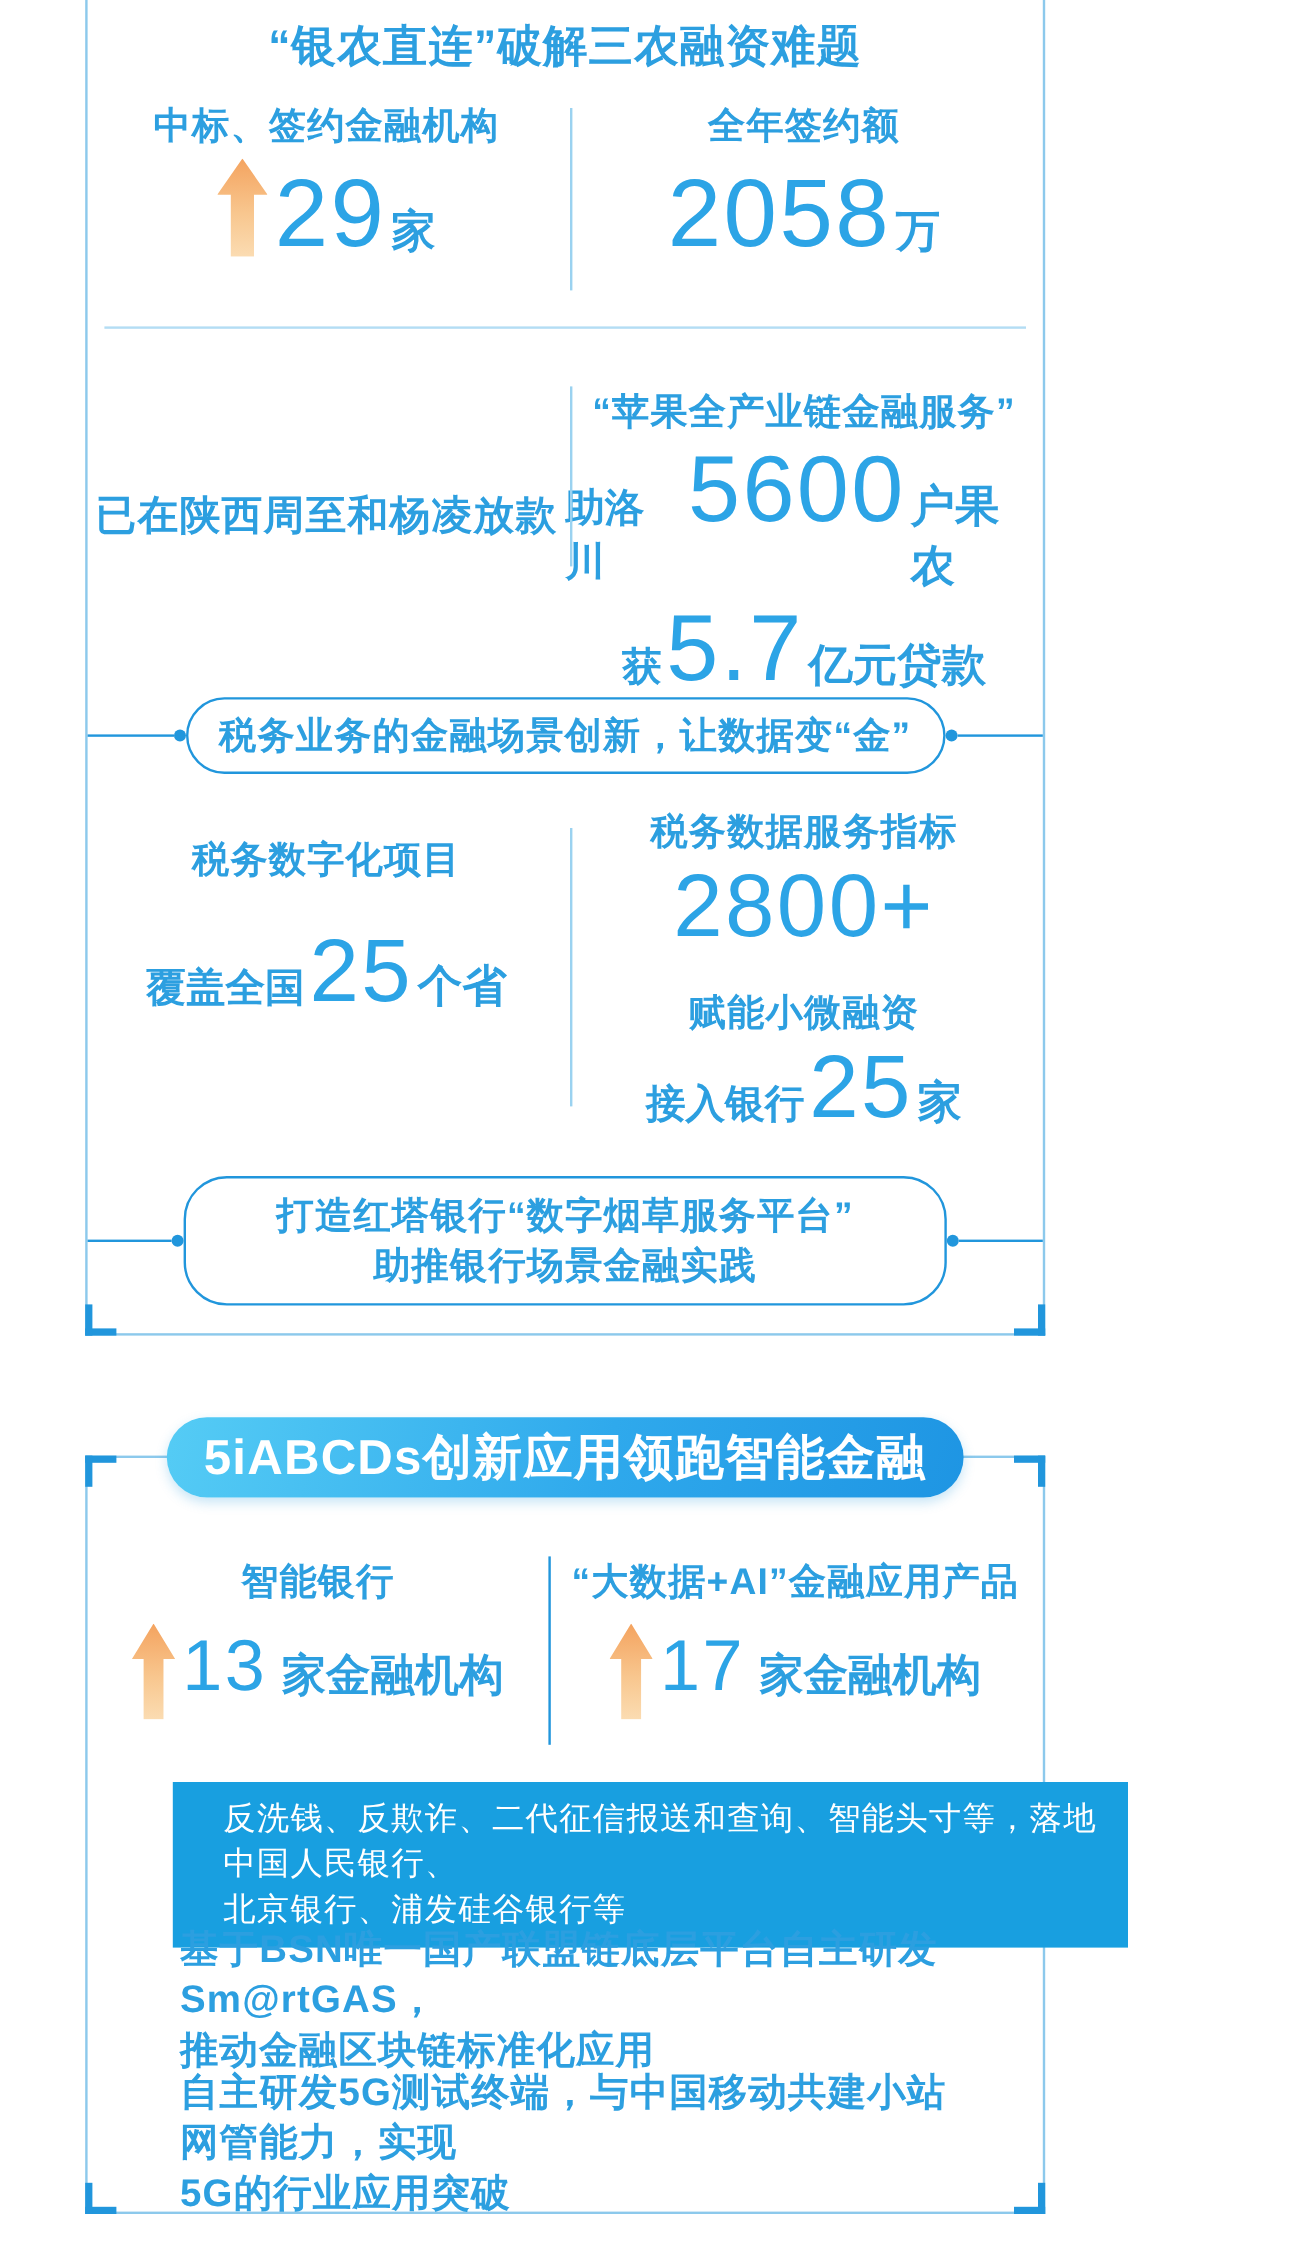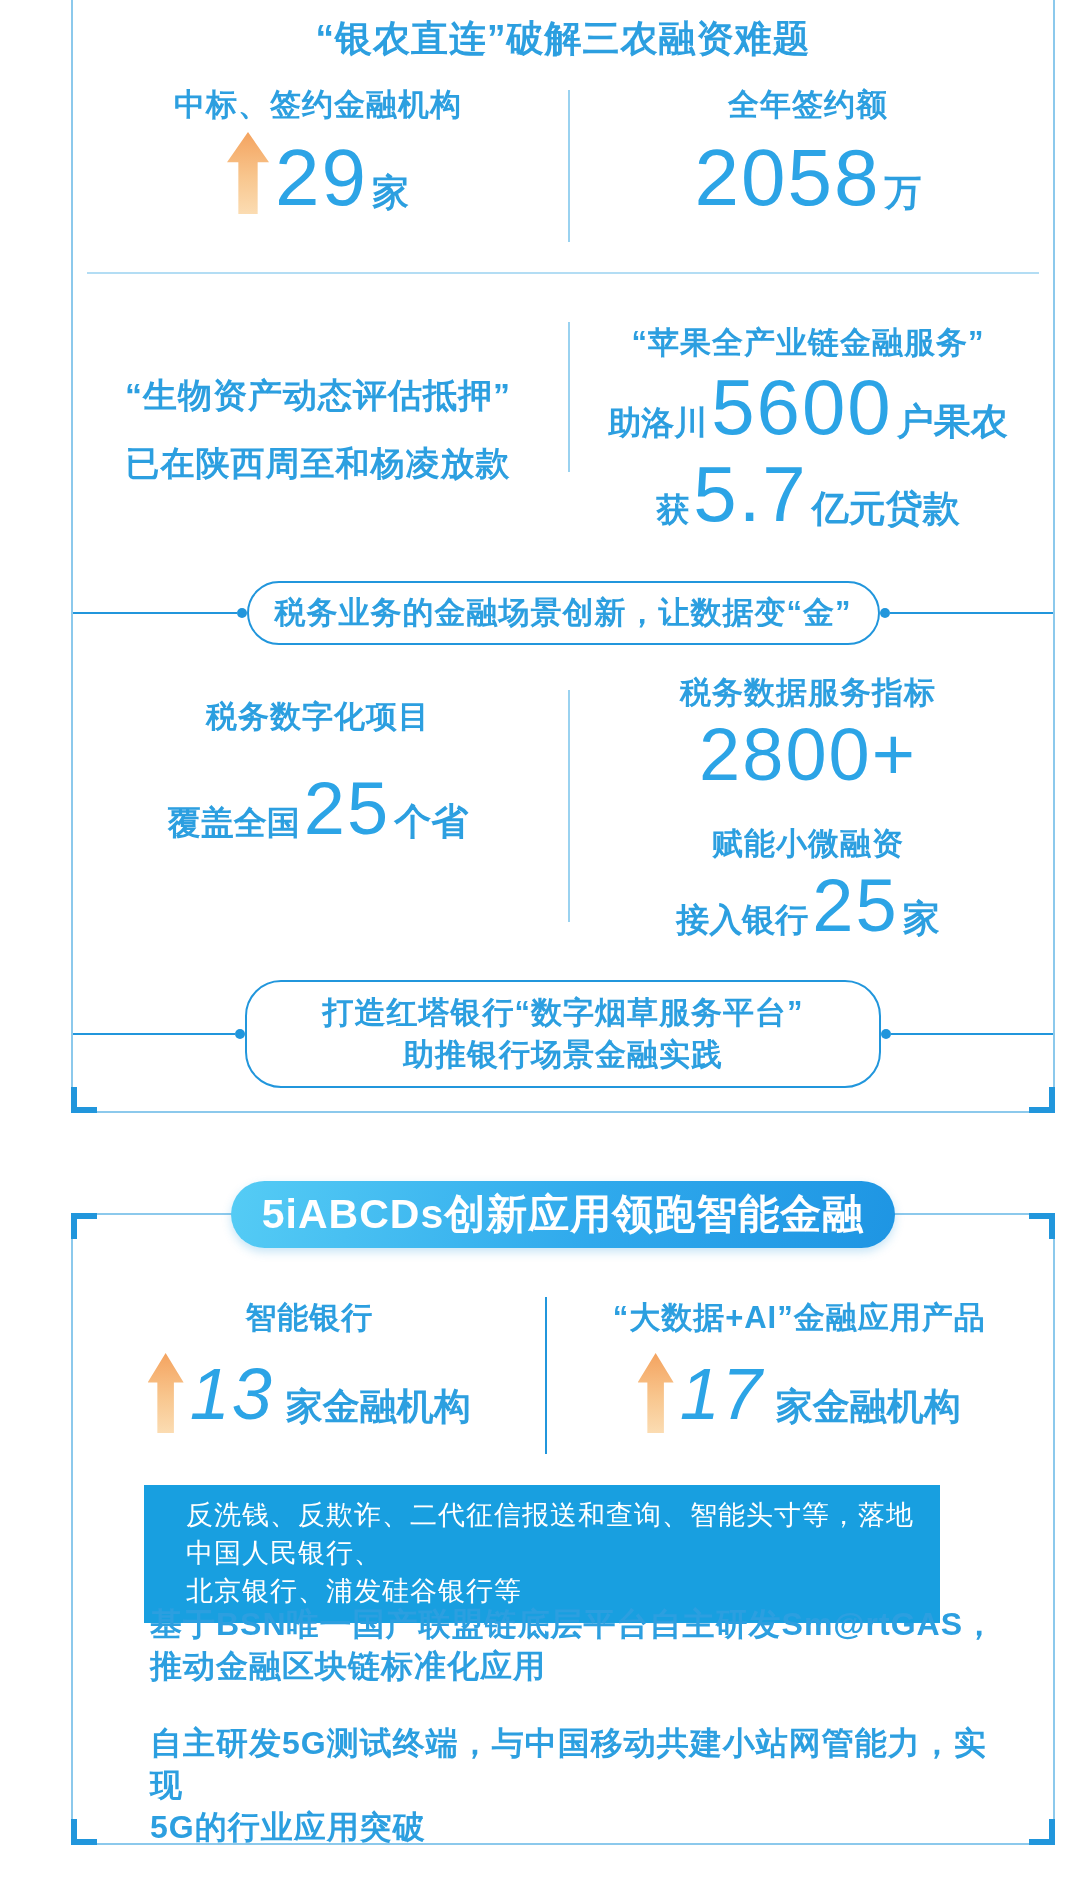--- a/index.html
+++ b/index.html
@@ -9,21 +9,21 @@
     --border-light:#8CC9EC;
     --divider-light:#9AD2F0;
     --hr-light:#B3DDF4;
     --banner:#189FE0;
   }
   *{margin:0;padding:0;box-sizing:border-box;}
   html,body{background:#ffffff;}
   body{font-family:"Liberation Sans","DejaVu Sans",sans-serif;}
   .page{position:relative;width:1080px;height:1881px;background:#ffffff;overflow:hidden;}
 
-  .card{position:absolute;left:71px;width:984px;background:#ffffff;}
+  .card{position:absolute;left:71px;width:800px;background:#ffffff;}
   .card1{top:0;height:1113px;border-left:2px solid var(--border-light);border-right:2px solid var(--border-light);border-bottom:2px solid var(--border-light);}
   .card2{top:1213px;height:632px;border:2px solid var(--border-light);}
 
   
   .corner{position:absolute;width:26px;height:26px;border-color:var(--blue-strong);border-style:solid;border-width:0;}
   .corner.bl{left:-2px;bottom:-2px;border-left-width:6px;border-bottom-width:6px;}
   .corner.br{right:-2px;bottom:-2px;border-right-width:6px;border-bottom-width:6px;}
   .corner.tl{left:-2px;top:-2px;border-left-width:6px;border-top-width:6px;}
   .corner.tr{right:-2px;top:-2px;border-right-width:6px;border-top-width:6px;}
 
@@ -79,21 +79,21 @@
   
   .c2-header{position:absolute;top:-34px;left:50%;transform:translateX(-50%);width:664px;height:67px;
     border-radius:40px;display:flex;align-items:center;justify-content:center;
     background:linear-gradient(105deg,#55CCF5 0%,#2FA9EC 55%,#1E95E3 100%);
     color:#ffffff;font-size:41px;font-weight:700;letter-spacing:1px;box-shadow:0 4px 10px rgba(33,150,220,.25);}
   .c2-row{top:82px;height:175px;}
   .c2-row .vdiv{left:48.2%;top:0;height:157px;background:var(--blue-strong);}
   .c2-row .col.left{flex:0 0 48.2%;}
   .c2-row .col.right{flex:1 1 auto;}
   .c2-row .stat-line{margin-top:14px;}
-  .c2-row .big-num{font-size:72px;font-style:italic;}
+  .c2-row .big-num{font-size:60px;}
   .c2-row .unit{font-size:37px;margin-left:12px;}
 
   .c2-banner{position:absolute;top:270px;left:71px;width:796px;background:var(--banner);color:#ffffff;
     font-size:27px;font-weight:500;line-height:38px;padding:11px 20px 13px 42px;letter-spacing:1px;}
   .para{position:absolute;left:77px;right:50px;color:var(--blue-text);font-size:32px;font-weight:600;line-height:42px;letter-spacing:1px;}
   .c2-para1{top:388px;}
   .c2-para2{top:488px;margin-top:19px;}
 </style>
 </head>
 <body>
@@ -121,21 +121,20 @@
           <span class="unit">万</span>
         </div>
       </div>
     </div>
 
     <div class="c1-hr"></div>
 
     <div class="two-col c1-row2">
       <div class="vdiv"></div>
       <div class="col bio-col">
-        <div class="bio-line">“生物资产动态评估抵押”</div>
         <div class="bio-line">已在陕西周至和杨凌放款</div>
       </div>
       <div class="col apple-col">
         <div class="apple-title">“苹果全产业链金融服务”</div>
         <div class="stat-line">
           <span class="prefix">助洛川</span>
           <span class="big-num">5600</span>
           <span class="unit">户果农</span>
         </div>
         <div class="stat-line">

